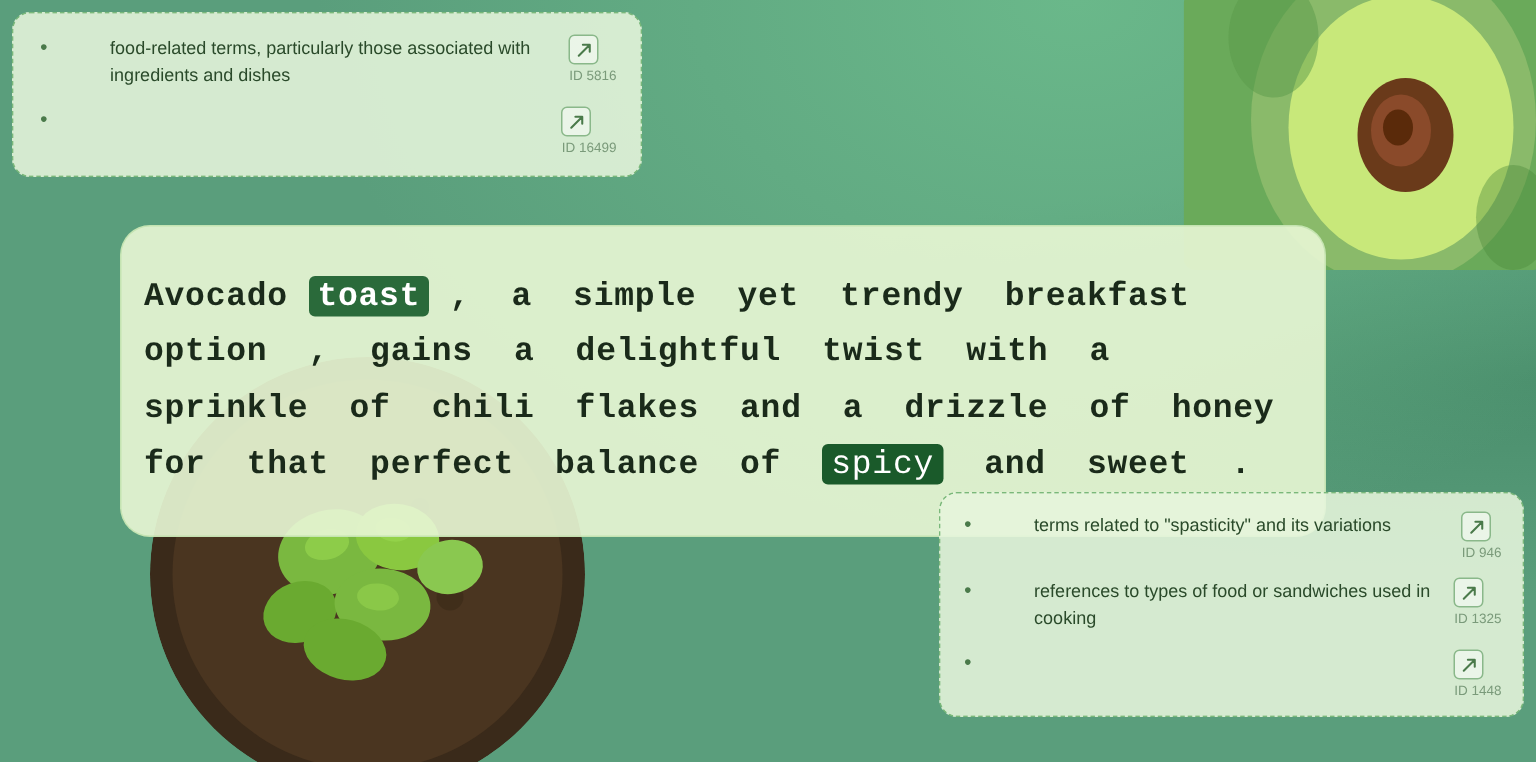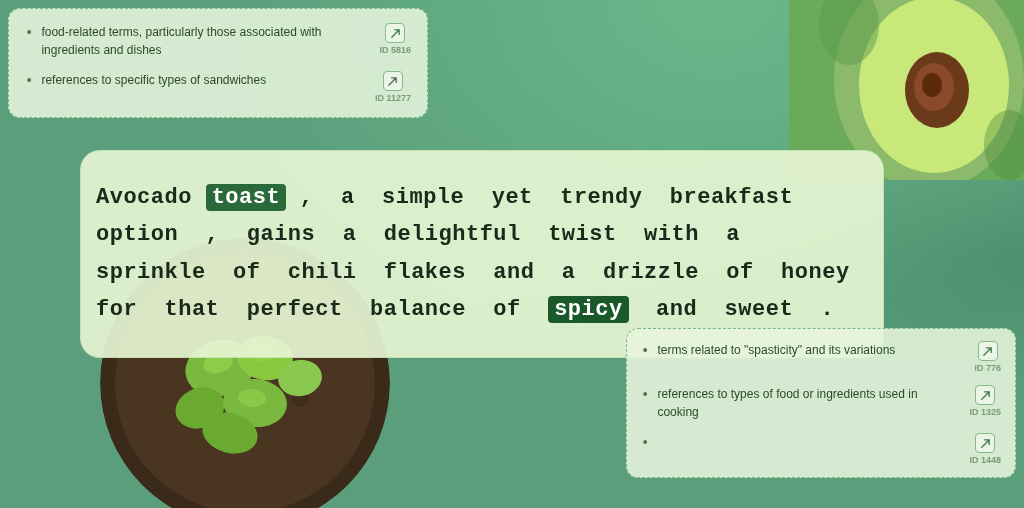--- a/index.html
+++ b/index.html
@@ -58,29 +58,29 @@
       font-size: 14px;
       margin-top: 2px;
       flex-shrink: 0;
     }
 
     .panel-text {
       font-size: 12px;
       color: #2a4a2a;
       line-height: 1.5;
       font-family: Arial, sans-serif;
+      margin-left: 32px;
     }
 
     .panel-item-right {
       display: flex;
       flex-direction: column;
-      align-items: center;
+      align-items: flex-start;
       gap: 2px;
       flex-shrink: 0;
-      font-weight: bold;
     }
 
     .external-icon {
       width: 20px;
       height: 20px;
       border: 1.5px solid #8ab88a;
       border-radius: 4px;
       display: flex;
       align-items: center;
       justify-content: center;
@@ -127,21 +127,21 @@
       border-radius: 4px;
       padding: 1px 6px;
       font-weight: bold;
     }
 
     .highlight-spicy {
       background: #1a5a2a;
       color: #ffffff;
       border-radius: 4px;
       padding: 1px 6px;
-      font-weight: bold;
+      font-weight: normal;
     }
 
     
     .panel-bottom-right {
       position: absolute;
       bottom: 30px;
       right: 8px;
       width: 390px;
       background: rgba(230, 245, 220, 0.88);
       border: 1.5px dashed #7ab87a;
@@ -230,29 +230,28 @@
         <svg viewBox="0 0 12 12" fill="none" xmlns="http://www.w3.org/2000/svg">
           <path d="M2 10L10 2M10 2H5M10 2V7" stroke="#4a7a4a" stroke-width="1.5" stroke-linecap="round" stroke-linejoin="round"></path>
         </svg>
       </div>
       <span class="id-label">ID 5816</span>
     </div>
   </div>
   <div class="panel-item">
     <div class="panel-item-left">
       <span class="bullet">•</span>
-      <span class="panel-text">references to specific types of sandwiches</span>
-    </div>
-    <div class="panel-item-right">
-      <div class="external-icon">
-        <svg viewBox="0 0 12 12" fill="none" xmlns="http://www.w3.org/2000/svg">
-          <path d="M2 10L10 2M10 2H5M10 2V7" stroke="#4a7a4a" stroke-width="1.5" stroke-linecap="round" stroke-linejoin="round"></path>
-        </svg>
-      </div>
-      <span class="id-label">ID 11277</span>
+    </div>
+    <div class="panel-item-right">
+      <div class="external-icon">
+        <svg viewBox="0 0 12 12" fill="none" xmlns="http://www.w3.org/2000/svg">
+          <path d="M2 10L10 2M10 2H5M10 2V7" stroke="#4a7a4a" stroke-width="1.5" stroke-linecap="round" stroke-linejoin="round"></path>
+        </svg>
+      </div>
+      <span class="id-label">ID 16499</span>
     </div>
   </div>
 </div>
 
 <div class="main-text-panel">
   <div class="main-text">
     Avocado <span class="highlight-toast">toast</span> ,&nbsp; a &nbsp;simple &nbsp;yet &nbsp;trendy &nbsp;breakfast<br>
     option &nbsp;, &nbsp;gains &nbsp;a &nbsp;delightful &nbsp;twist &nbsp;with &nbsp;a<br>
     sprinkle &nbsp;of &nbsp;chili &nbsp;flakes &nbsp;and &nbsp;a &nbsp;drizzle &nbsp;of &nbsp;honey<br>
     for &nbsp;that &nbsp;perfect &nbsp;balance &nbsp;of &nbsp;<span class="highlight-spicy">spicy</span> &nbsp;and &nbsp;sweet &nbsp;.
@@ -264,27 +263,27 @@
     <div class="panel-item-left">
       <span class="bullet">•</span>
       <span class="panel-text">terms related to "spasticity" and its variations</span>
     </div>
     <div class="panel-item-right">
       <div class="external-icon">
         <svg viewBox="0 0 12 12" fill="none" xmlns="http://www.w3.org/2000/svg">
           <path d="M2 10L10 2M10 2H5M10 2V7" stroke="#4a7a4a" stroke-width="1.5" stroke-linecap="round" stroke-linejoin="round"></path>
         </svg>
       </div>
-      <span class="id-label">ID 776</span>
-    </div>
-  </div>
-  <div class="panel-item">
-    <div class="panel-item-left">
-      <span class="bullet">•</span>
-      <span class="panel-text">references to types of food or ingredients used in cooking</span>
+      <span class="id-label">ID 946</span>
+    </div>
+  </div>
+  <div class="panel-item">
+    <div class="panel-item-left">
+      <span class="bullet">•</span>
+      <span class="panel-text">references to types of food or sandwiches used in cooking</span>
     </div>
     <div class="panel-item-right">
       <div class="external-icon">
         <svg viewBox="0 0 12 12" fill="none" xmlns="http://www.w3.org/2000/svg">
           <path d="M2 10L10 2M10 2H5M10 2V7" stroke="#4a7a4a" stroke-width="1.5" stroke-linecap="round" stroke-linejoin="round"></path>
         </svg>
       </div>
       <span class="id-label">ID 1325</span>
     </div>
   </div>

